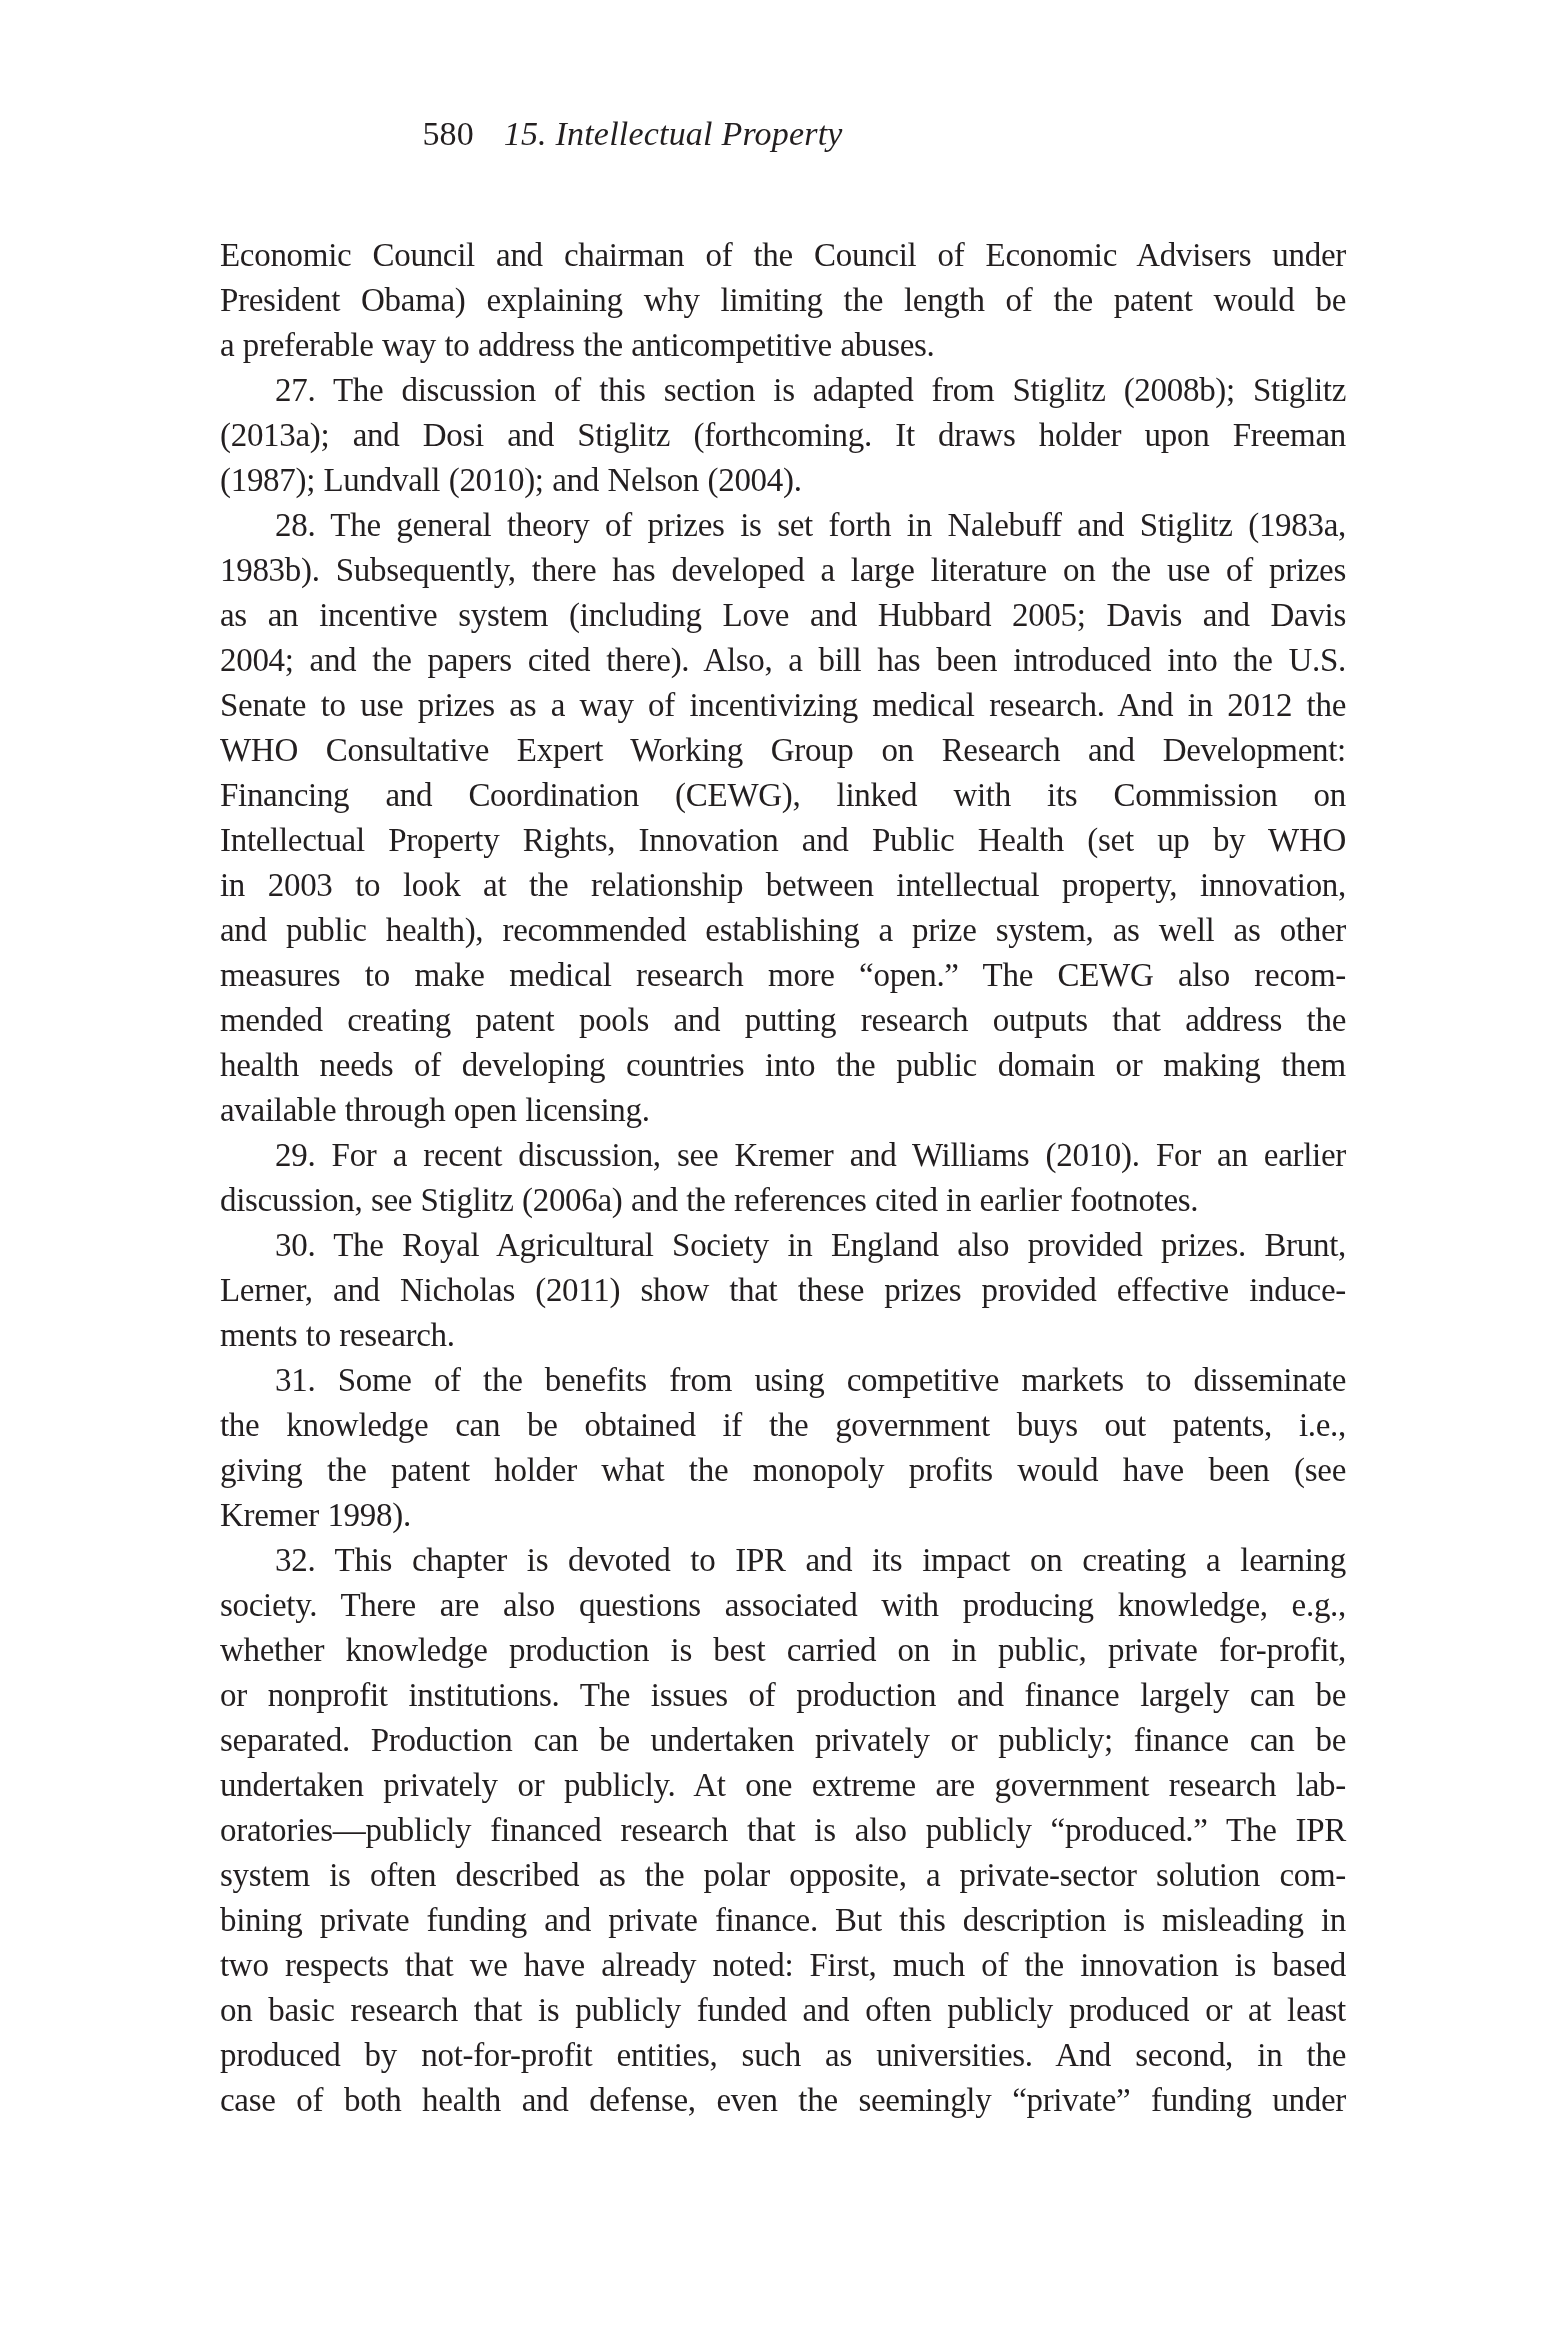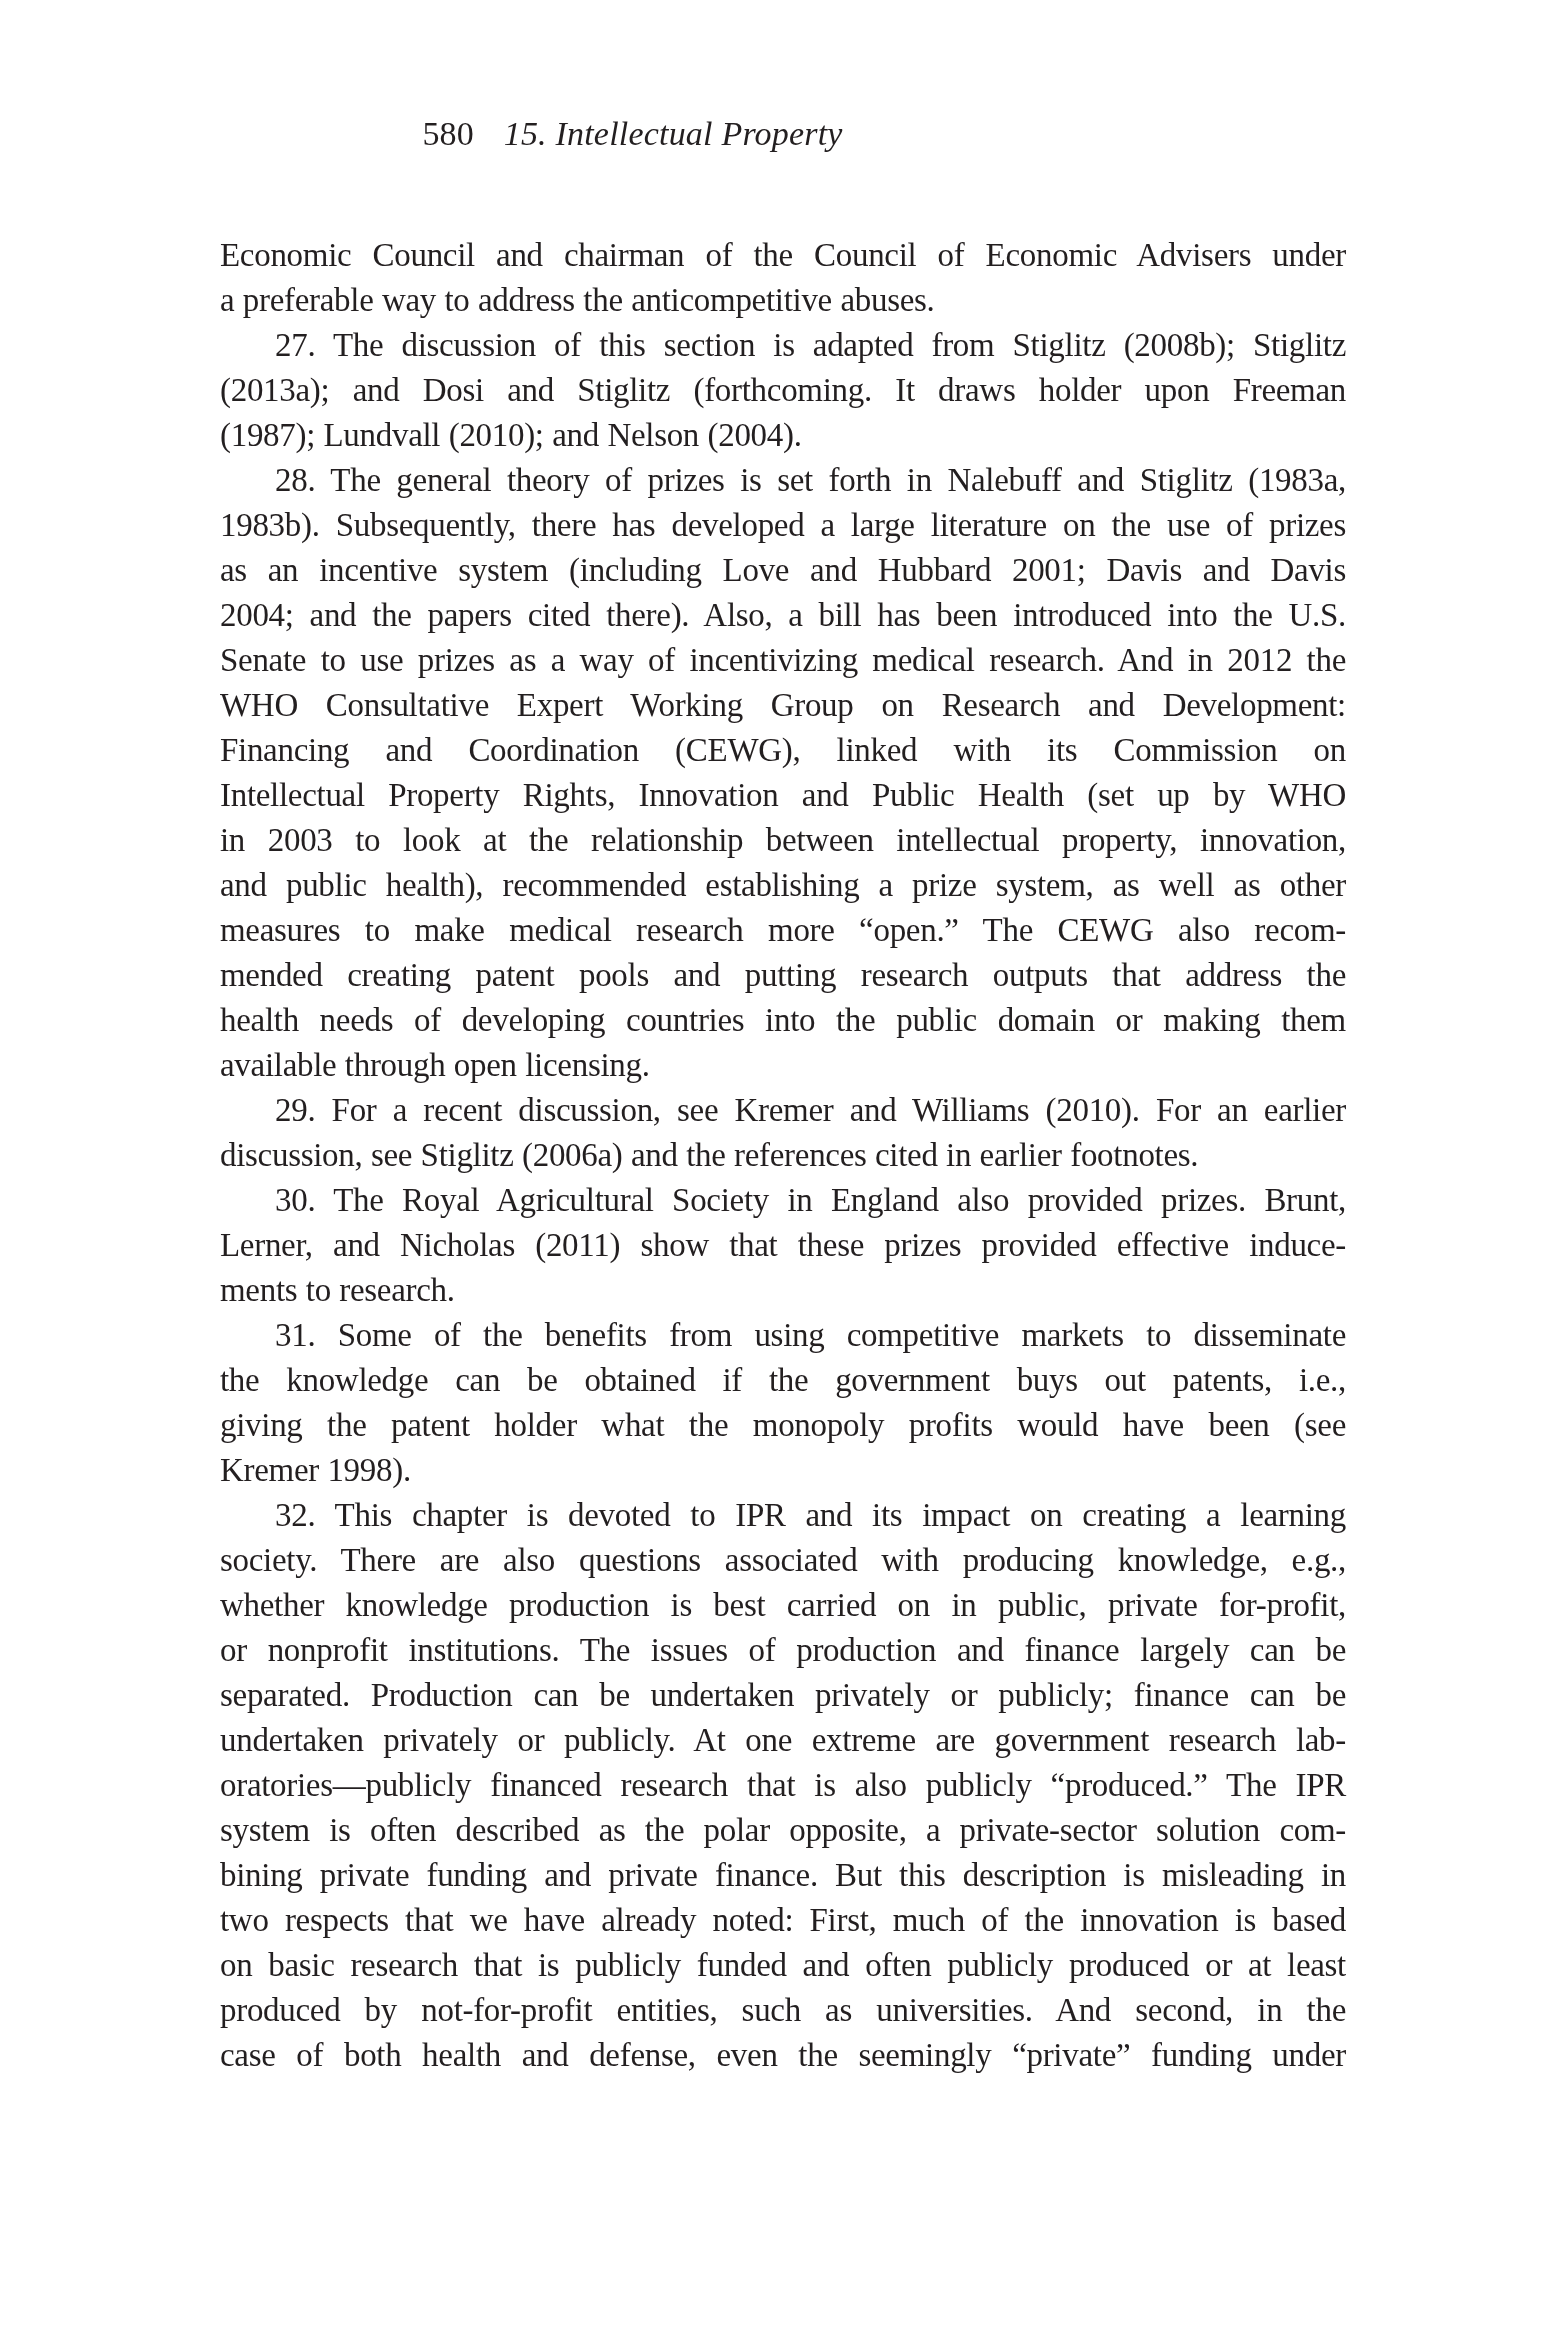--- a/index.html
+++ b/index.html
@@ -74,33 +74,34 @@
 
   <div class="running-head">
     <span class="folio">580</span>
     <span class="chapter-title">15. Intellectual Property</span>
   </div>
 
   <div class="body-text">
 
     <p class="para">
       <span class="line">Economic Council and chairman of the Council of Economic Advisers under</span>
+      <span class="line">President Obama) explaining why limiting the length of the patent would be</span>
       <span class="line last">a preferable way to address the anticompetitive abuses.</span>
     </p>
 
     <p class="para">
       <span class="line indent">27. The discussion of this section is adapted from Stiglitz (2008b); Stiglitz</span>
       <span class="line">(2013a); and Dosi and Stiglitz (forthcoming. It draws holder upon Freeman</span>
       <span class="line last">(1987); Lundvall (2010); and Nelson (2004).</span>
     </p>
 
     <p class="para">
       <span class="line indent">28. The general theory of prizes is set forth in Nalebuff and Stiglitz (1983a,</span>
       <span class="line">1983b). Subsequently, there has developed a large literature on the use of prizes</span>
-      <span class="line">as an incentive system (including Love and Hubbard 2001; Davis and Davis</span>
+      <span class="line">as an incentive system (including Love and Hubbard 2005; Davis and Davis</span>
       <span class="line">2004; and the papers cited there). Also, a bill has been introduced into the U.S.</span>
       <span class="line">Senate to use prizes as a way of incentivizing medical research. And in 2012 the</span>
       <span class="line">WHO Consultative Expert Working Group on Research and Development:</span>
       <span class="line">Financing and Coordination (CEWG), linked with its Commission on</span>
       <span class="line">Intellectual Property Rights, Innovation and Public Health (set up by WHO</span>
       <span class="line">in 2003 to look at the relationship between intellectual property, innovation,</span>
       <span class="line">and public health), recommended establishing a prize system, as well as other</span>
       <span class="line">measures to make medical research more “open.” The CEWG also recom-</span>
       <span class="line">mended creating patent pools and putting research outputs that address the</span>
       <span class="line">health needs of developing countries into the public domain or making them</span>

